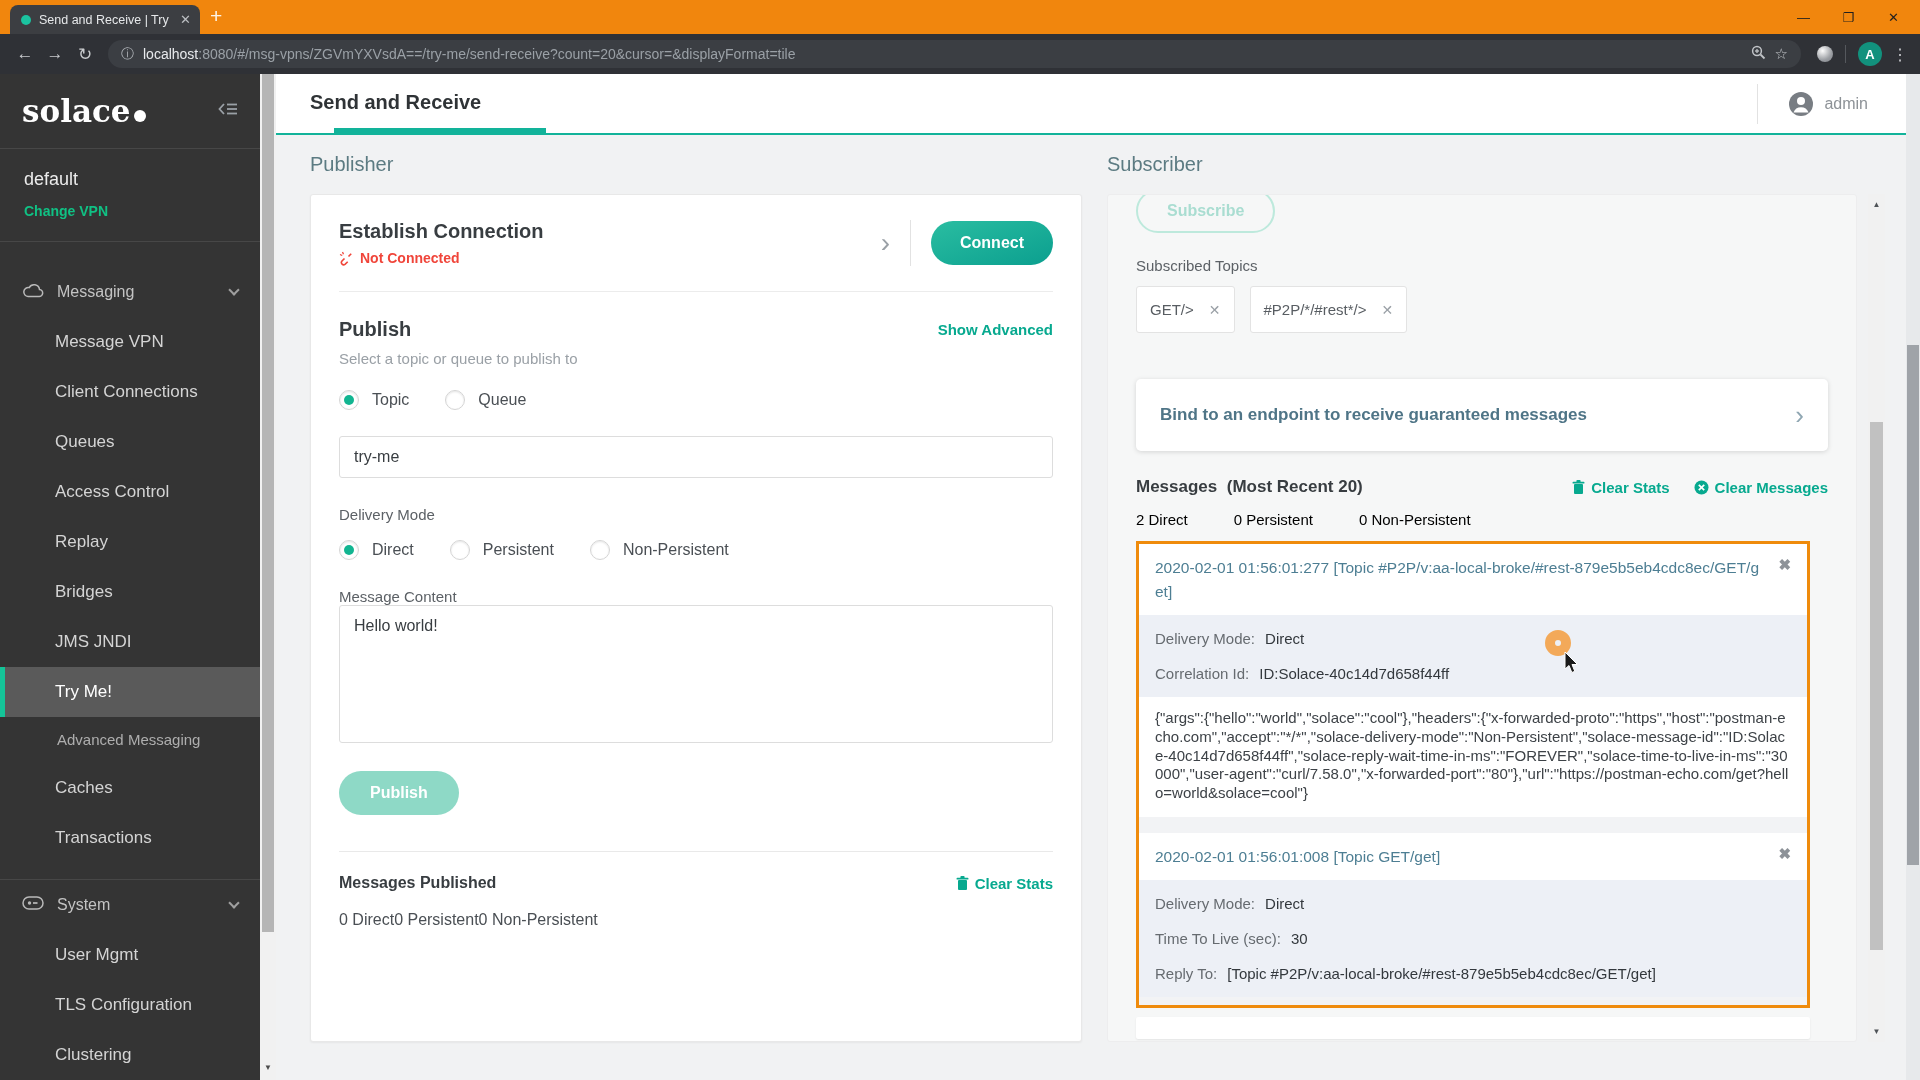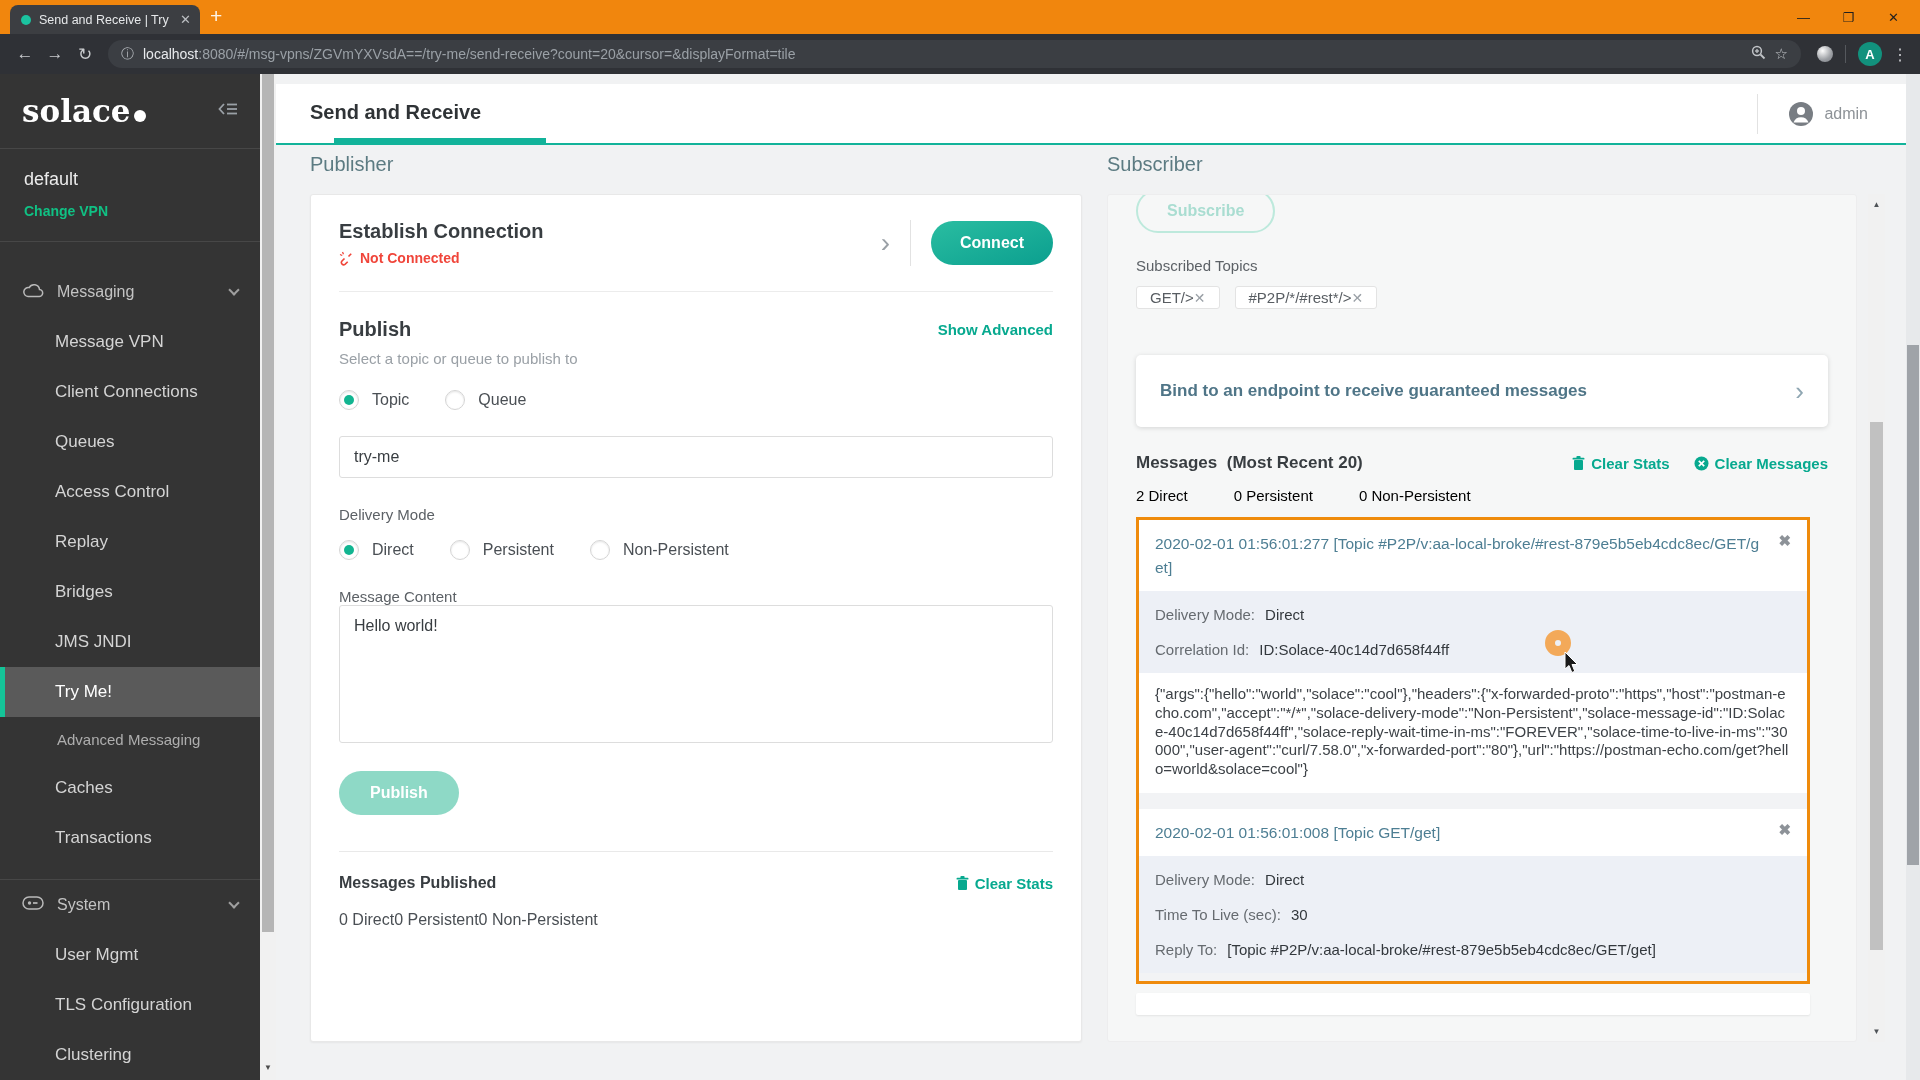--- a/index.html
+++ b/index.html
@@ -43,21 +43,21 @@
   .nav-item { height:50px; line-height:50px; padding-left:55px; font-size:17px; color:#d4d4d4; cursor:default; }
   .nav-item.selected { background:#5a5a5a; color:#fff; border-left:5px solid #14c498; padding-left:50px; }
   .nav-item.sub { height:46px; line-height:46px; font-size:15px; color:#aeaeae; padding-left:57px; }
   .nav-divider { border-top:1px solid #474747; margin:16px 0 0; }
   .side-scroll { position:absolute; left:260px; top:0; width:16px; bottom:0; background:#f1f1f1; }
   .side-thumb { position:absolute; top:0; left:2px; width:12px; height:858px; background:#b5b5b5; }
   .side-arrow { position:absolute; bottom:8px; width:16px; text-align:center; color:#4c4c4c; font-size:8px; }
 
   
   .main { position:absolute; left:276px; top:0; right:0; bottom:0; background:#f1f2f3; }
-  .main-header { position:absolute; top:0; left:0; right:0; height:61px; background:#fff; border-bottom:2px solid #12b39a;margin-top:10px; }
+  .main-header { position:absolute; top:0; left:0; right:0; height:61px; background:#fff; border-bottom:2px solid #12b39a; }
   .page-tab { position:absolute; left:34px; top:0; height:57px; display:flex; align-items:center; font-size:20px; font-weight:700; color:#2f3336; }
   .page-tab-underline { position:absolute; left:24px; bottom:-2px; width:212px; height:5px; background:#12b39a; }
   .user-box { position:absolute; right:52px; top:10px; height:40px; display:flex; align-items:center; gap:10px; border-left:1px solid #e2e2e2; padding-left:30px; }
   .user-name { font-size:16px; color:#8d9297; }
   .content { position:absolute; top:63px; left:0; right:0; bottom:0; }
 
   .panel-title { position:absolute; top:16px; font-size:20px; color:#5c7b82; font-weight:500; }
   .card { position:absolute; top:57px; height:848px; border-radius:3px; }
   .pub-card { left:34px; width:772px; background:#fff; border:1px solid #e8e8e8; box-shadow:0 1px 2px rgba(0,0,0,.05); padding:0 28px; }
   .sub-card { left:831px; width:750px; background:#f6f7f7; border:1px solid #ededee; overflow:hidden; padding:0 28px; }
@@ -85,21 +85,21 @@
   .publish-btn { margin-top:24px; background:#8ed9c6; color:#fff; border:none; border-radius:23px; padding:13px 31px; font-size:16px; font-weight:600; }
   .hr { border-top:1px solid #e9e9e9; margin-top:36px; }
   .stats-row { display:flex; align-items:center; margin-top:22px; }
   .stats-title { font-size:16px; font-weight:700; color:#383d41; }
   .teal-link { margin-left:auto; display:flex; align-items:center; gap:6px; color:#07a98f; font-size:15px; font-weight:600; cursor:pointer; }
   .counts { display:flex; margin-top:19px; font-size:16px; color:#4a4f54; }
 
   
   .subscribe-btn { margin-top:-6px; background:transparent; border:2px solid #bde9dc; color:#a9ddd1; border-radius:22px; padding:11px 29px; font-size:16px; font-weight:600; }
   .chips { display:flex; gap:15px; margin-top:12px; }
-  .chip { background:#fff; border:1px solid #e3e3e3; border-radius:3px; padding:2px 13px; display:flex; align-items:center; font-size:15px; color:#585d62;justify-content:center; }
+  .chip { background:#fff; border:1px solid #e3e3e3; border-radius:3px; padding:14px 13px; display:flex; align-items:center; gap:15px; font-size:15px; color:#585d62;justify-content:center; }
   .chip-x { color:#9aa0a6; font-size:14px; }
   .bind-card { margin-top:46px; background:#fff; border-radius:5px; box-shadow:0 1px 5px rgba(0,0,0,.14); padding:0 24px; height:72px; display:flex; align-items:center; }
   .bind-text { font-size:17px; font-weight:700; color:#4f7587; flex:1; }
   .bind-chev { font-size:26px; color:#8fa6b2; }
   .msgs-head { display:flex; align-items:center; margin-top:26px; gap:24px; }
   .msgs-title { font-size:17px; font-weight:700; color:#383d41; flex:1; }
   .msgs-counts { display:flex; gap:46px; margin-top:14px; font-size:15px; color:#000000; }
   .orange-box { margin-top:13px; width:674px; height:467px; border:3px solid #ef8b0c; background:#f2f3f5; overflow:hidden; }
   .m-head { background:#fff; padding:12px 16px 11px; display:flex; gap:12px; }
   .m-head-text { flex:1; color:#4d7e93; font-size:15.5px; line-height:1.55; word-break:break-all; }

